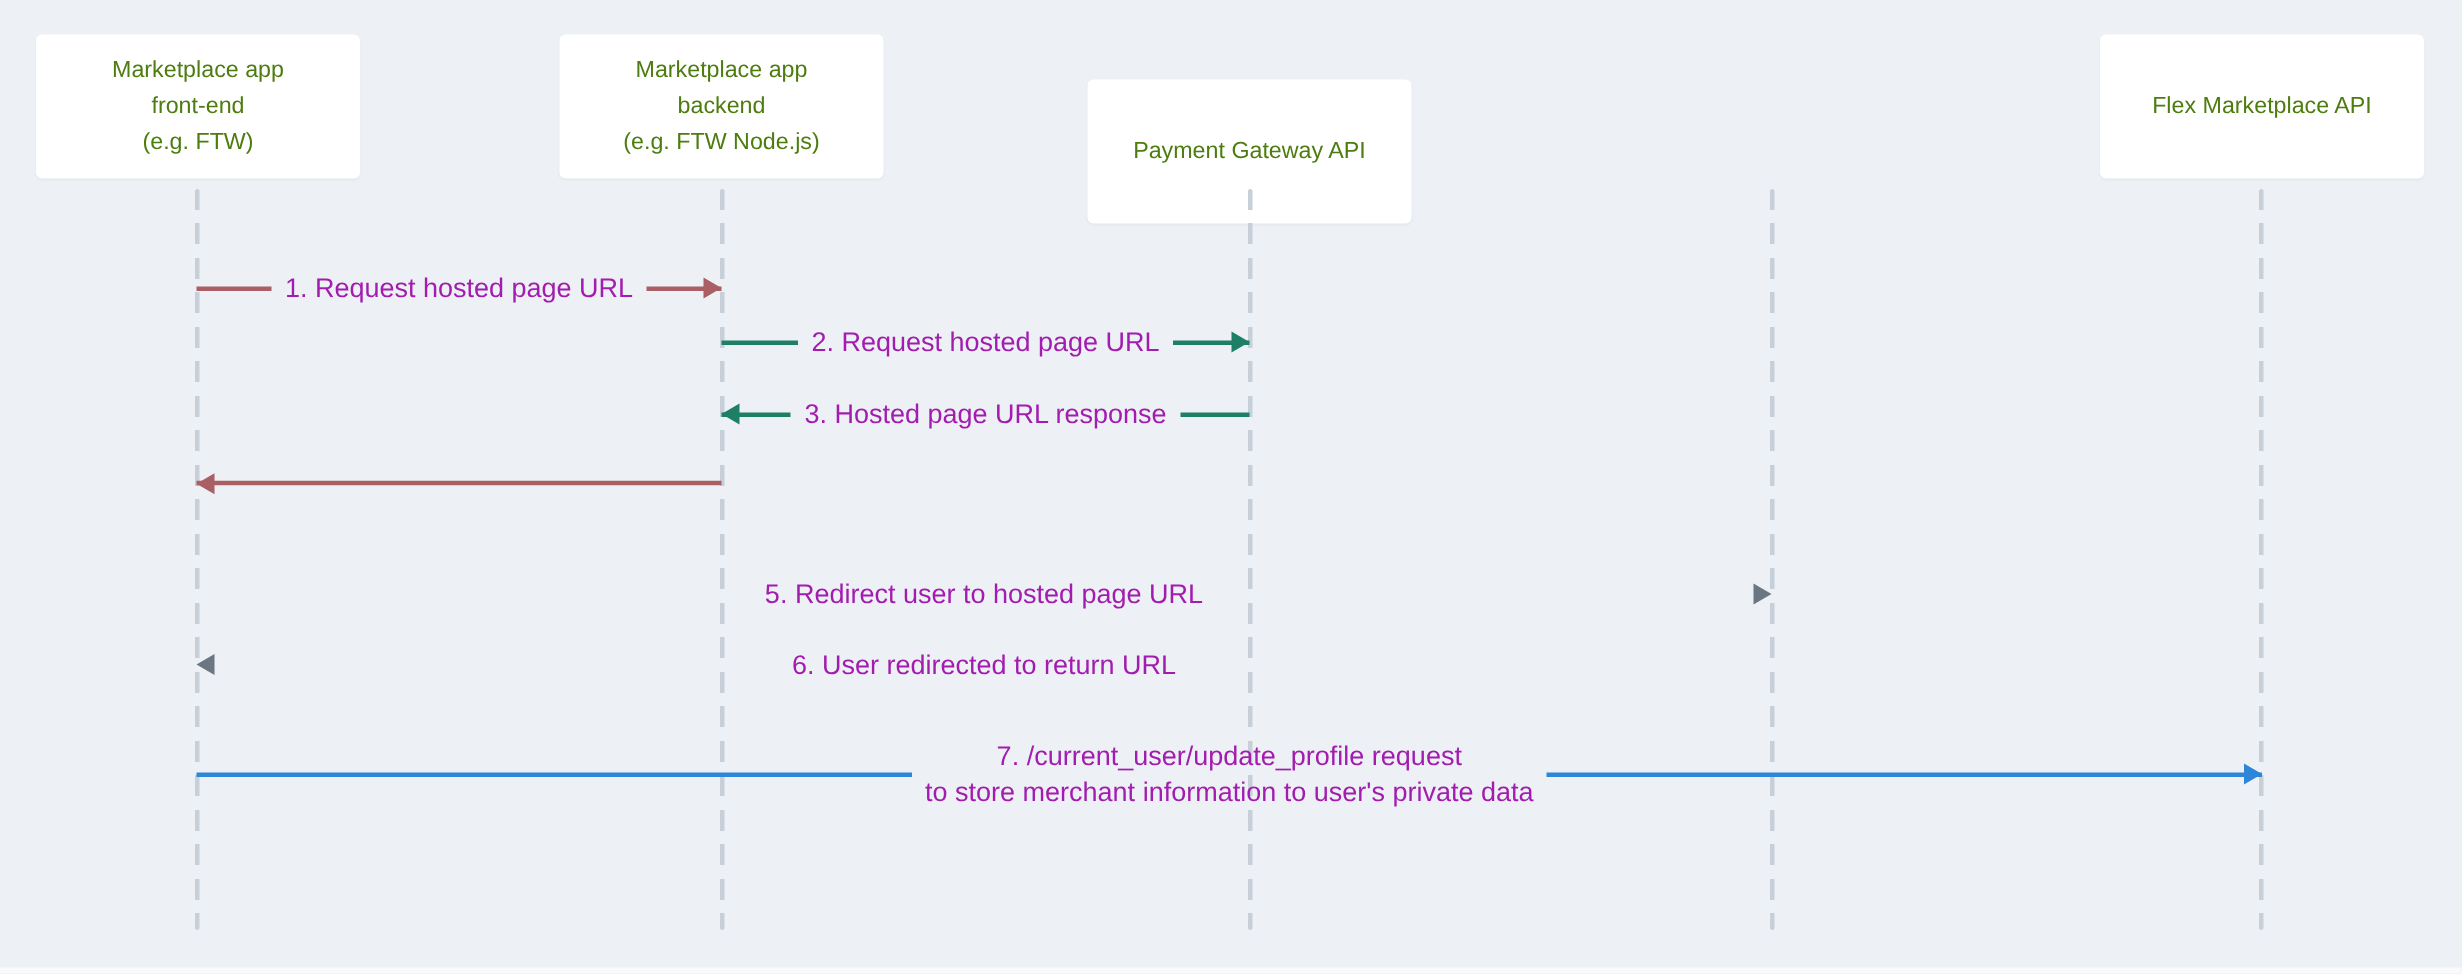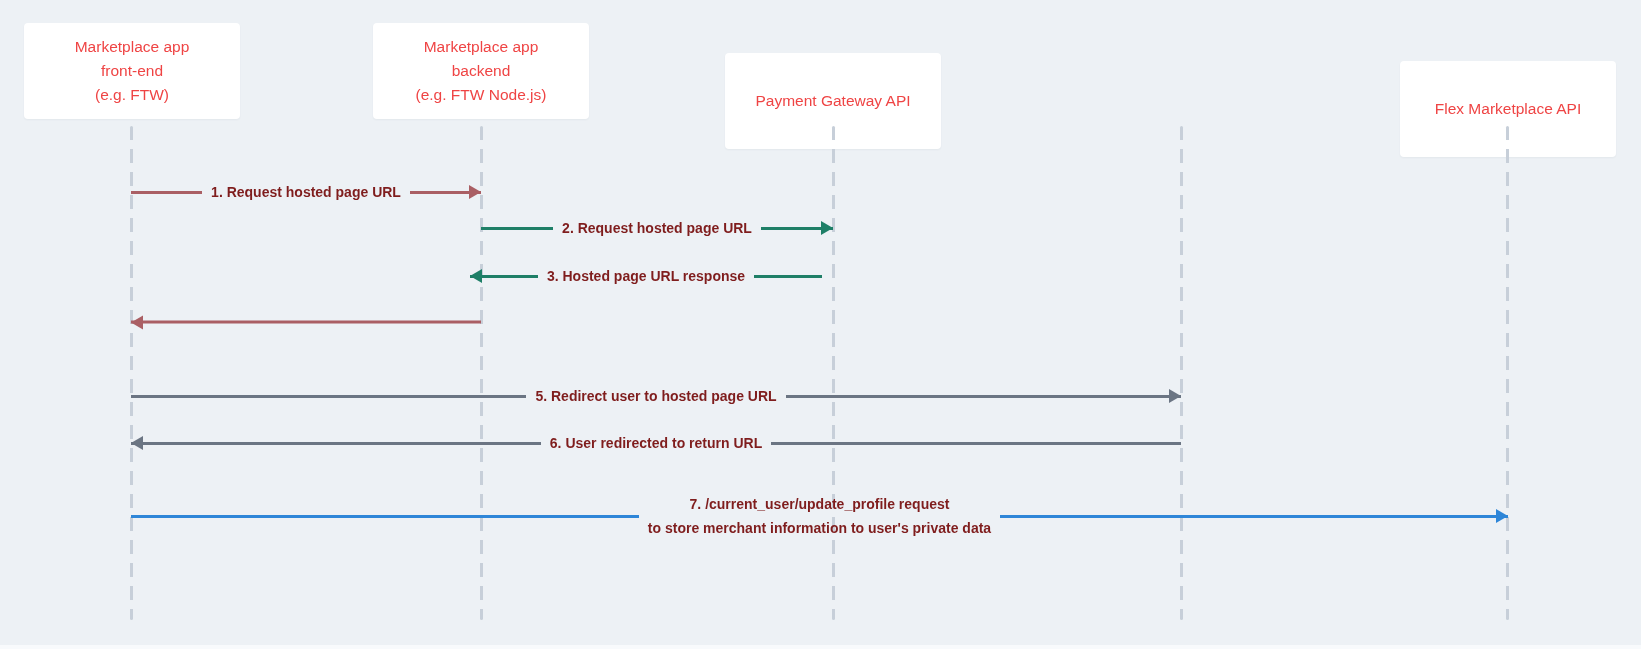--- a/index.html
+++ b/index.html
@@ -9,66 +9,66 @@
     font-family:"Liberation Sans", sans-serif;
     position:relative;overflow:hidden;
   }
   .stage{position:absolute;inset:0;}
 
   
   .participant{
     position:absolute;top:23px;height:96px;width:216px;
     background:#ffffff;border-radius:4px;
     display:flex;align-items:center;justify-content:center;
-    text-align:center;color:#ef4444;font-size:15.5px;line-height:24px;
+    text-align:center;color:#4d7c0f;font-size:15.5px;line-height:24px;
     white-space:pre-line;
     box-shadow:0 1px 2px rgba(40,60,80,0.05);
   }
   #p-frontend{left:24px;}
   #p-backend{left:373px;}
   #p-gateway{left:725px;margin-top:30px;}
   #p-hosted{left:1073px;}
-  #p-flex{left:1400px;margin-top:38px;}
+  #p-flex{left:1400px;}
 
   
   .lifeline{
     position:absolute;top:126px;height:494px;width:3px;border-radius:2px;
     background:repeating-linear-gradient(to bottom,#c7cfd9 0 14px,transparent 14px 23px);
   }
   #l-frontend{left:130px;}
   #l-backend{left:480px;}
   #l-gateway{left:832px;}
   #l-hosted{left:1180px;}
   #l-flex{left:1506px;}
 
   
   .msg{
     position:absolute;display:flex;align-items:center;
     transform:translateY(-50%);
   }
   .msg .seg{flex:1;height:3px;background:currentColor;}
   .msg .label{
-    color:#7f1d1d;font-size:14px;line-height:24px;
-    padding:0 9px;white-space:pre-line;text-align:center;flex:none;font-weight:bold;
+    color:#a21caf;font-size:18px;line-height:24px;
+    padding:0 9px;white-space:pre-line;text-align:center;flex:none;
   }
   .head{
     position:absolute;width:0;height:0;top:50%;transform:translateY(-50%);
     border-top:7px solid transparent;border-bottom:7px solid transparent;
   }
   .head.r{right:0;border-left:12px solid currentColor;}
   .head.l{left:0;border-right:12px solid currentColor;}
 
   .c-red{color:#aa5f64;}
   .c-green{color:#1e7f67;}
-  .c-gray{color:#6b7583;}
+  .c-gray{color:#6b7583;flex-direction:column;}
   .c-blue{color:#2e86d8;}
 
   #m1{left:131px;top:192px;width:350px;}
   #m2{left:481px;top:228px;width:352px;justify-content:flex-end;}
-  #m3{left:470px;top:276px;width:352px;}
+  #m3{left:481px;top:276px;width:352px;}
   #m4{left:131px;top:322px;width:350px;}
   #m5{left:131px;top:396px;width:1050px;}
   #m6{left:131px;top:443px;width:1050px;}
   #m7{left:131px;top:516px;width:1377px;}
 
   .bottom-edge{
     position:absolute;left:0;right:0;bottom:0;height:4px;background:#f8fafc;
   }
 </style>
 </head>

